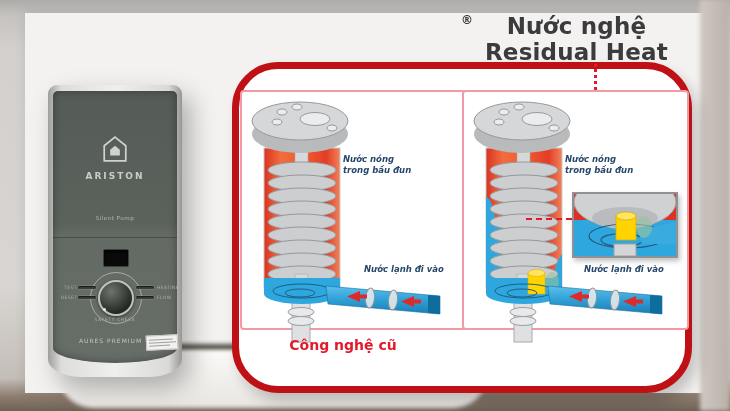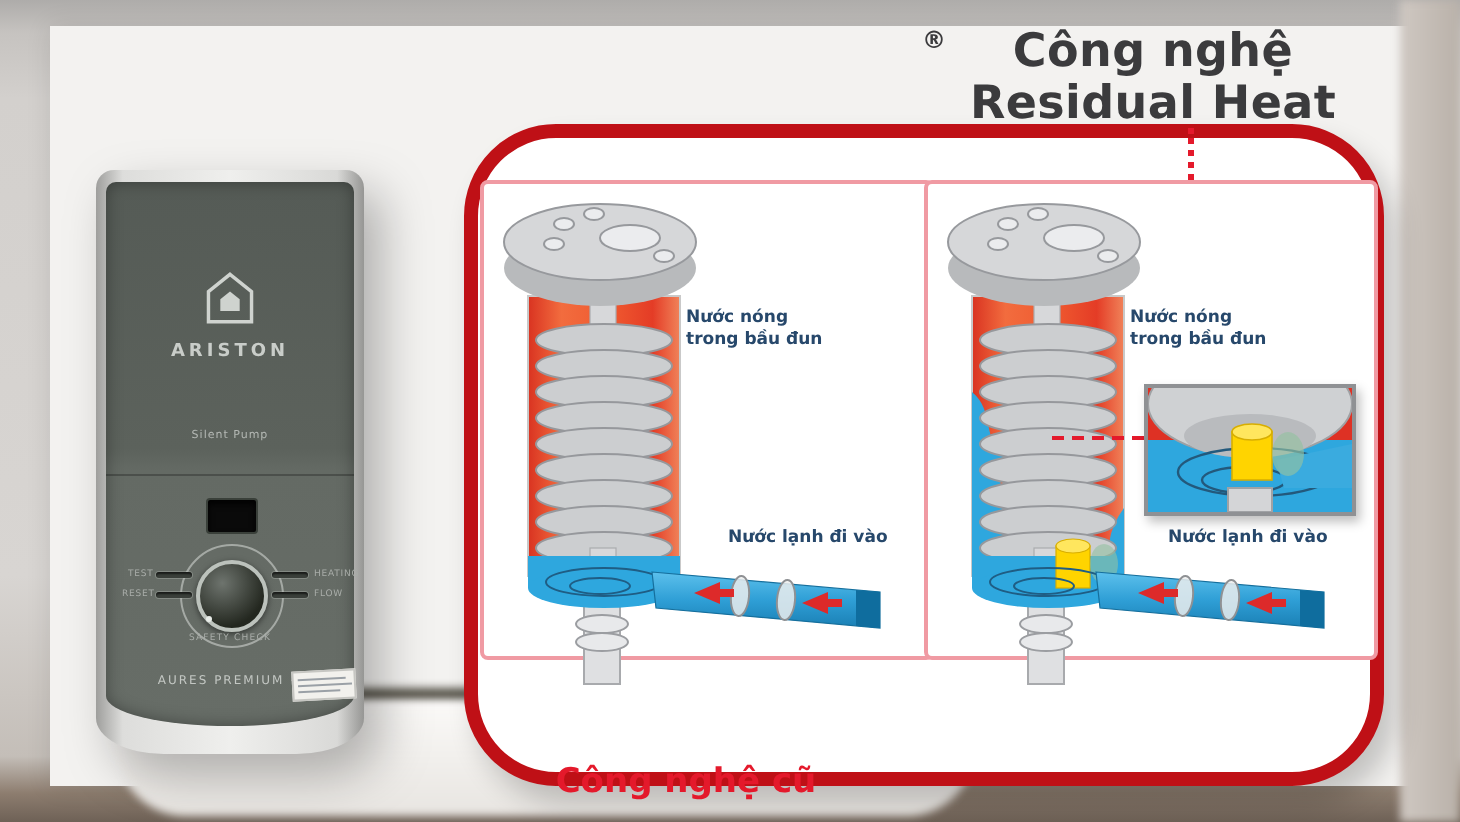--- a/index.html
+++ b/index.html
@@ -24,22 +24,22 @@
   
   .redframe{left:232px;top:62px;width:460px;height:331px;background:#fff;border:7px solid #bf1016;
     border-radius:46px;box-shadow:6px 9px 14px rgba(0,0,0,.20);}
   .dotline-v{left:594px;top:64px;width:0;height:26px;border-left:3px dotted #e4192b;}
 
   
   .card{width:227px;height:240px;top:90px;background:#fff;border:2px solid #f09aa3;border-radius:4px;}
   .card-old{left:240px;}
   .card-new{left:462px;}
   .card svg.tank{left:0;top:0;width:206px;height:240px;overflow:visible;}
-  .lbl{color:#27486b;font-weight:bold;font-size:8.5px;line-height:1.25;white-space:nowrap;}
-  .caption{top:337px;width:206px;text-align:center;color:#e4192b;font-weight:bold;font-size:17px;margin-top:44px;}
+  .lbl{color:#27486b;font-weight:bold;font-size:8.5px;line-height:1.25;white-space:nowrap;font-style:italic;}
+  .caption{top:337px;width:206px;text-align:center;color:#e4192b;font-weight:bold;font-size:14px;}
   .caption-old{left:240px;} .caption-new{left:462px;}
 
   
   .callout{left:108px;top:100px;width:106px;height:66px;background:#fff;border:2px solid #8f9194;
     box-shadow:2px 3px 5px rgba(0,0,0,.25);}
   .callout svg{left:0;top:0;width:102px;height:62px;}
   .dash-connector{left:62px;top:126px;width:46px;height:0;border-top:2px dashed #e4192b;}
 
   
   .heater{left:48px;top:85px;width:108px;height:292px;filter:drop-shadow(9px 11px 12px rgba(0,0,0,.28));}
@@ -104,21 +104,21 @@
     <div class="hsafety">SAFETY CHECK</div>
     <div class="hmodel">AURES PREMIUM +</div>
     <div class="hsticker">
       <i style="top:3px;width:24px;"></i>
         <i style="top:6px;width:27px;"></i>
         <i style="top:9px;width:21px;"></i>
     </div>
   </div>
 
   <div class="title">
-    <span>Công nghệ Residual Heat</span>
+    <span>Nước nghệ Residual Heat</span>
       <sup>®</sup>
   </div>
 
   <div class="redframe"></div>
   <div class="dotline-v"></div>
 
   <div class="card card-old">
     <svg class="tank" viewBox="0 0 206 240">
       <defs>
         <linearGradient id="hotg" x1="0" y1="0" x2="1" y2="0">

